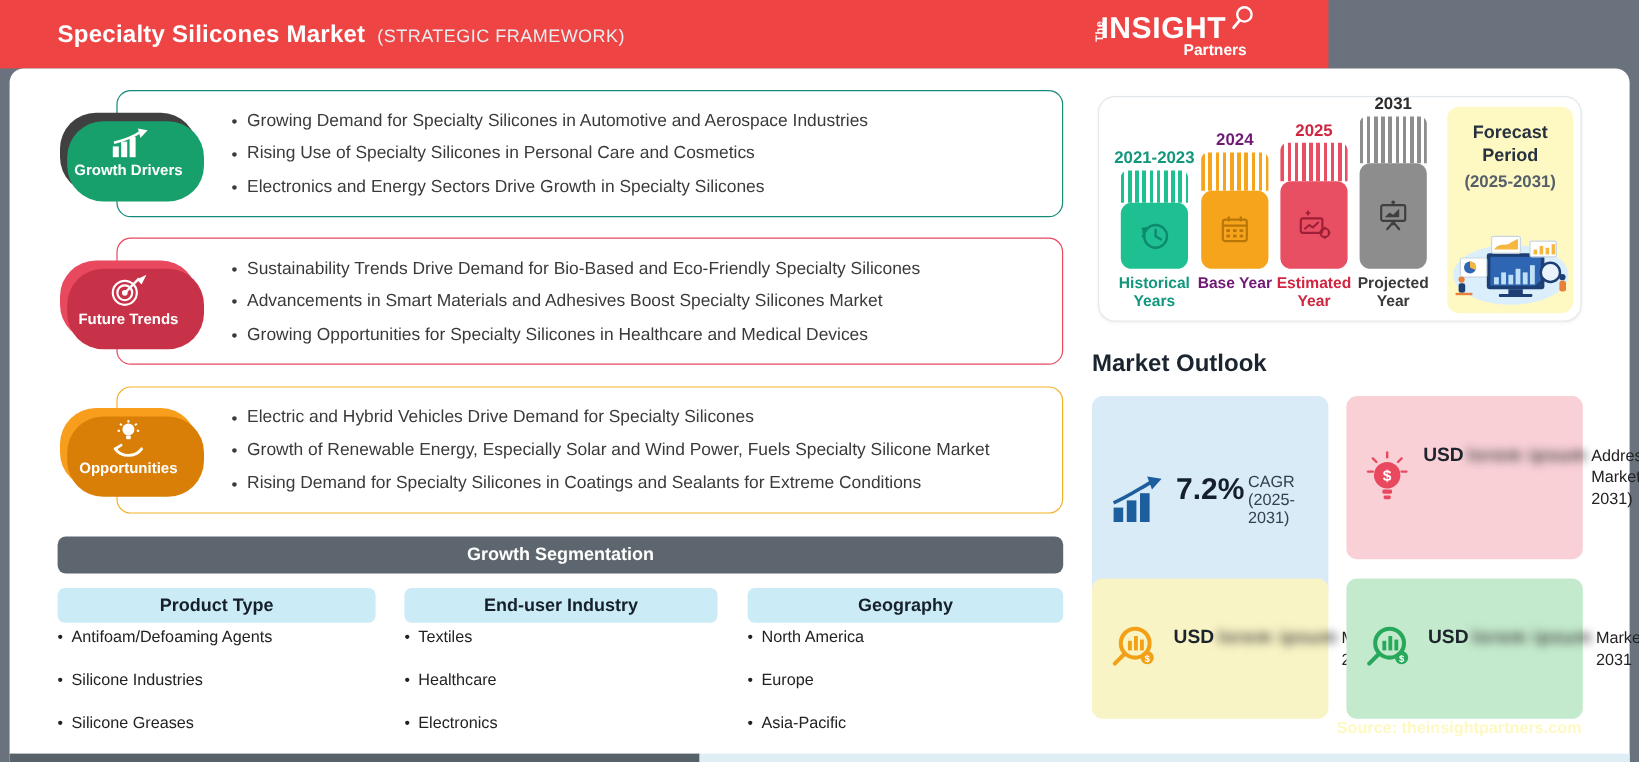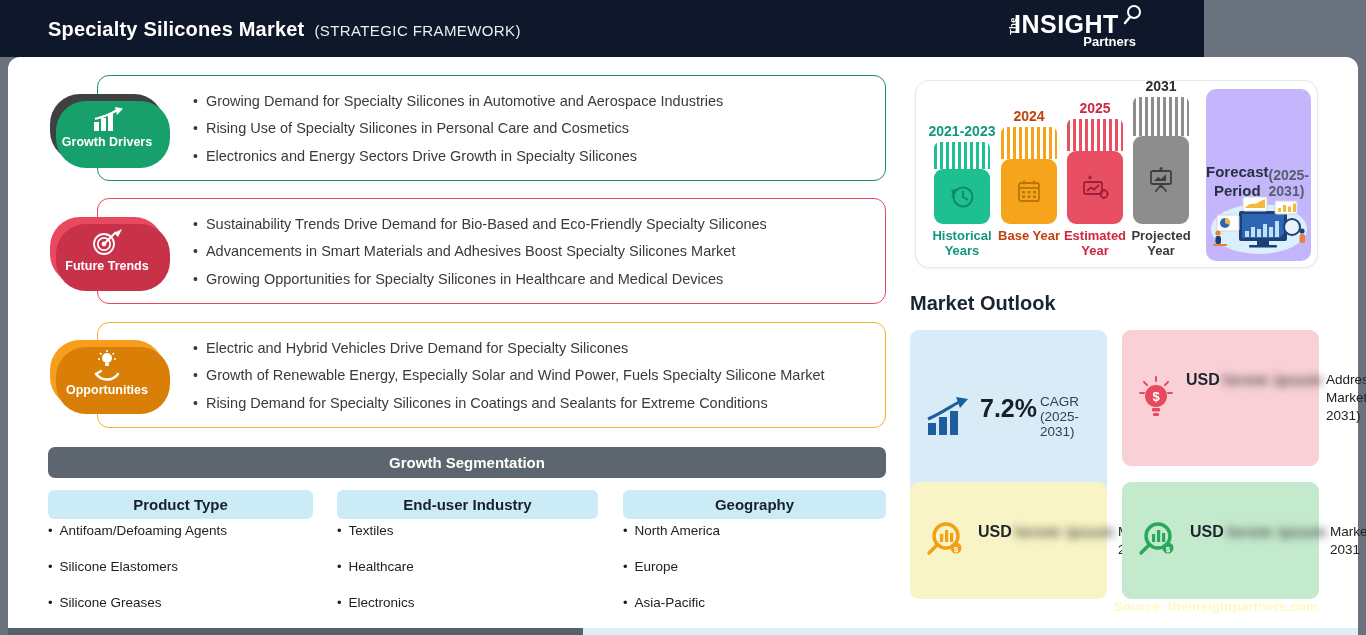--- a/index.html
+++ b/index.html
@@ -1,21 +1,21 @@
 <!DOCTYPE html>
 <html><head>
 <meta charset="utf-8">
 <style>
   * { margin:0; padding:0; box-sizing:border-box; }
   html,body { width:1366px; height:635px; }
   body { font-family:"Liberation Sans", sans-serif; background:#6a737d; overflow:hidden; }
   #app { position:relative; width:1366px; height:635px; }
 
   
-  .header { position:absolute; top:0; left:0; width:1204px; height:57px; background:#0f172a; display:flex; align-items:center; }
+  .header { position:absolute; top:0; left:0; width:1107px; height:57px; background:#ef4444; display:flex; align-items:center; }
   .title-wrap { position:absolute; left:48px; top:0; height:57px; display:flex; align-items:baseline; gap:10px; padding-top:18px; }
   .main-title { color:#ffffff; font-size:20px; font-weight:700; letter-spacing:0.2px; }
   .sub-title { color:#e9edf0; font-size:15px; font-weight:500; letter-spacing:0.4px; }
   .logo { position:absolute; right:58px; top:8px; width:140px; height:44px; color:#fff; }
   .logo-the { position:absolute; left:-2px; top:13px; font-size:9px; font-weight:700; transform:rotate(-90deg); letter-spacing:0.5px; }
   .logo-insight { position:absolute; left:8px; top:2px; font-size:25px; font-weight:800; letter-spacing:0.5px; }
   .logo-partners { position:absolute; right:10px; top:26px; font-size:13px; font-weight:700; }
   .logo-mag { position:absolute; right:2px; top:-4px; }
 
   
@@ -58,24 +58,24 @@
   .tb1 .stripes { height:27px; background:repeating-linear-gradient(to right,#1ec092 0 3px,#ffffff 3px 6px); }
   .tb2 .stripes { height:32px; background:repeating-linear-gradient(to right,#f7a41d 0 3px,#ffffff 3px 6px); }
   .tb3 .stripes { height:32px; background:repeating-linear-gradient(to right,#e94f63 0 3px,#ffffff 3px 6px); }
   .tb4 .stripes { height:39px; background:repeating-linear-gradient(to right,#8d8d8d 0 3px,#ffffff 3px 6px); }
   .solid { flex:1; border-radius:9px; display:flex; align-items:center; justify-content:center; }
   .tb1 .solid { background:#1ec092; } .tb2 .solid { background:#f7a41d; }
   .tb3 .solid { background:#e94f63; } .tb4 .solid { background:#8d8d8d; }
   .tyear { position:absolute; bottom:100%; margin-bottom:3px; width:96px; left:-20px; text-align:center; font-size:14px; font-weight:800; white-space:nowrap; }
   .tlabel { position:absolute; top:100%; margin-top:4px; width:84px; left:-14px; text-align:center; font-size:13px; font-weight:700; line-height:15px; }
   .tb1 .tyear,.tb1 .tlabel { color:#12977d; }
-  .tb2 .tyear,.tb2 .tlabel { color:#c2410c; }
+  .tb2 .tyear,.tb2 .tlabel { color:#701a75; }
   .tb3 .tyear,.tb3 .tlabel { color:#cf2540; }
   .tb4 .tyear { color:#2c2c2c; } .tb4 .tlabel { color:#3a3a3a; }
-  .forecast { position:absolute; left:290px; top:8px; width:105px; height:172px; background:#c4b5fd; border-radius:10px; display:flex; flex-direction:row; align-items:center; padding-top:12px; }
+  .forecast { position:absolute; left:290px; top:8px; width:105px; height:172px; background:#fef9c3; border-radius:10px; display:flex; flex-direction:column; align-items:center; padding-top:12px; }
   .forecast-title { width:80px; text-align:center; font-size:15px; font-weight:700; color:#26323e; line-height:19px; }
   .forecast-range { margin-top:4px; font-size:14px; font-weight:600; color:#55606a; }
   .forecast-illus { position:absolute; bottom:4px; left:3px; }
 
   
   .mo-title { position:absolute; left:910px; top:292px; font-size:20px; font-weight:800; color:#1b2530; }
   .mo-card { position:absolute; border-radius:9px; display:flex; align-items:center; padding:0 10px 0 14px; gap:10px; }
   .card-cagr  { left:910px;  top:330px; width:197px; height:172px; background:#d8ebf7; }
   .card-addr  { left:1122px; top:330px; width:197px; height:136px; background:#f8d0d6; }
   .card-ms24  { left:910px;  top:482px; width:197px; height:117px; background:#f9f4c5; }
@@ -185,21 +185,21 @@
     <span>Product Type</span>
   </div>
   <div class="seg-pill pill-2">
     <span>End-user Industry</span>
   </div>
   <div class="seg-pill pill-3">
     <span>Geography</span>
   </div>
   <div class="seg-list list-1">
     <div class="seg-item">Antifoam/Defoaming Agents</div>
-    <div class="seg-item">Silicone Elastomers</div>
+    <div class="seg-item">Silicone Industries</div>
     <div class="seg-item">Silicone Greases</div>
   </div>
   <div class="seg-list list-2">
     <div class="seg-item">Textiles</div>
     <div class="seg-item">Healthcare</div>
     <div class="seg-item">Electronics</div>
   </div>
   <div class="seg-list list-3">
     <div class="seg-item">North America</div>
     <div class="seg-item">Europe</div>

